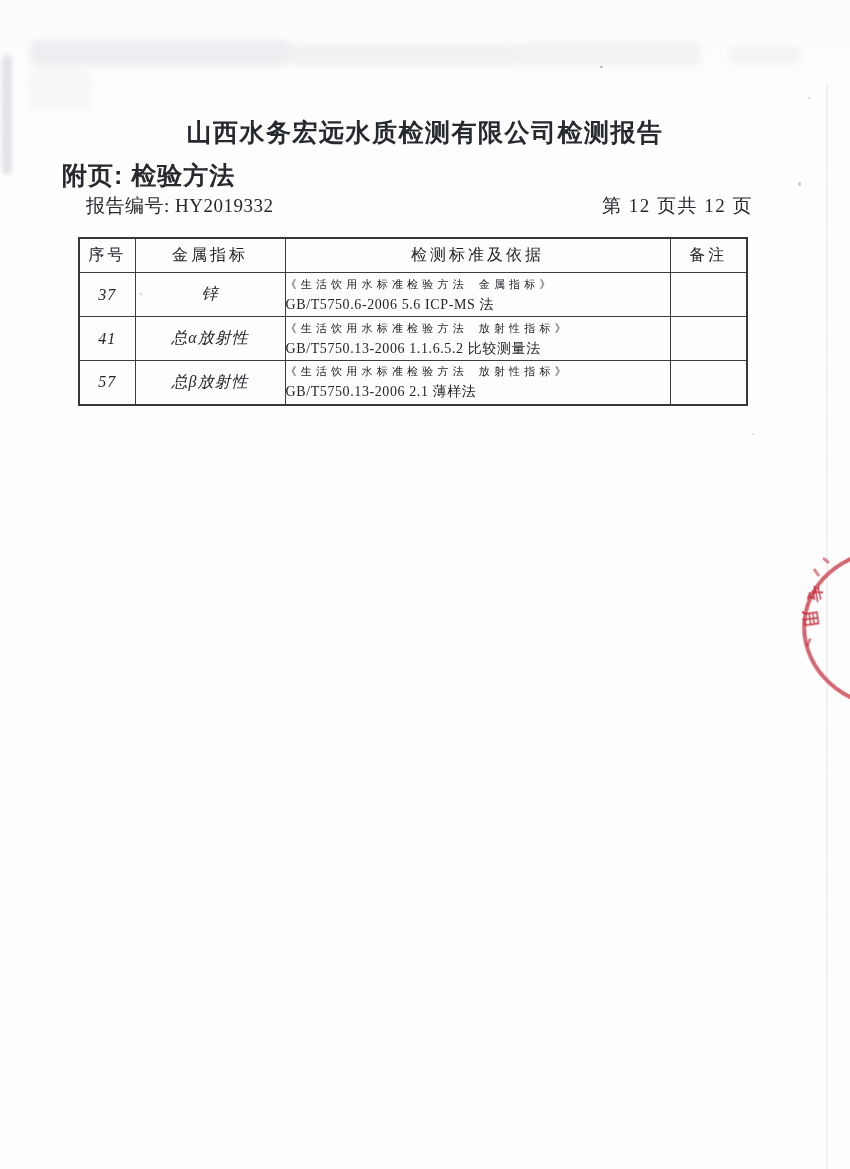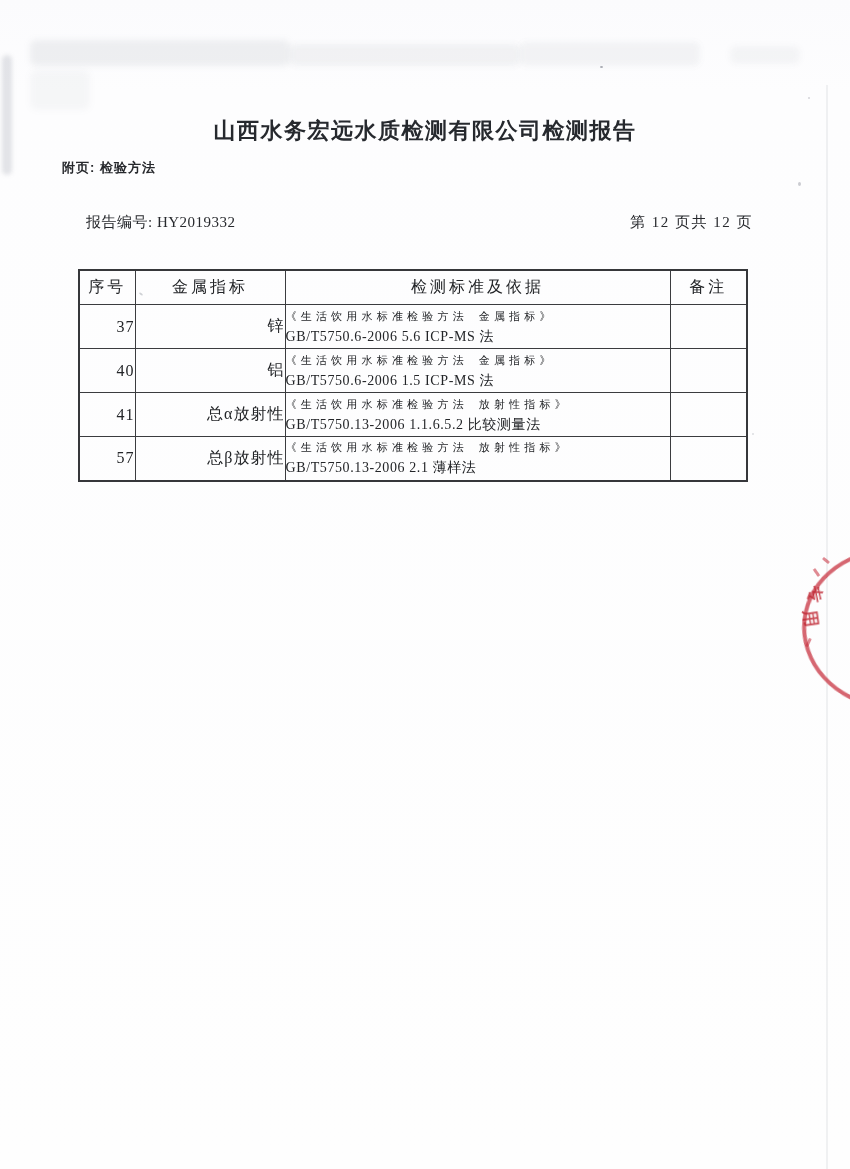--- a/index.html
+++ b/index.html
@@ -36,34 +36,34 @@
   .speck.p1 { left: 600px; top: 66px;  width: 3px; height: 2px; }
   .speck.p2 { left: 808px; top: 97px;  width: 2px; height: 2px; opacity:.5;}
   .speck.p3 { left: 798px; top: 182px; width: 3px; height: 4px; opacity:.6;}
   .speck.p4 { left: 139px; top: 293px; width: 4px; height: 2px; transform: rotate(35deg); opacity:.55;}
   .speck.p5 { left: 752px; top: 433px; width: 2px; height: 2px; opacity:.4;}
 
   .title {
     position: absolute; top: 116px; left: 0; width: 100%;
     text-align: center;
     font-family: "Liberation Sans", sans-serif;
-    font-size: 22px; font-weight: bold;
+    font-size: 25px; font-weight: bold;
     letter-spacing: 1.5px;
     color: #26292e;
   }
   .subtitle {
     position: absolute; top: 159px; left: 62px;
     font-family: "Liberation Sans", sans-serif;
-    font-size: 13px; font-weight: bold;
+    font-size: 25px; font-weight: bold;
     letter-spacing: 1px;
     color: #27292d;
   }
   .meta-row {
-    position: absolute; top: 213px; left: 0; width: 850px; height: 24px;
-    font-size: 15px; color: #27292d;
+    position: absolute; top: 193px; left: 0; width: 850px; height: 24px;
+    font-size: 19px; color: #27292d;
   }
   .report-no { position: absolute; left: 86px; top: 0; letter-spacing: 0.5px; }
   .page-indicator { position: absolute; right: 97px; top: 0; letter-spacing: 1.5px; }
 
   table.methods {
     position: absolute; top: 237px; left: 78px;
     width: 668px;
     border-collapse: collapse;
     table-layout: fixed;
     font-size: 16px;
@@ -71,29 +71,29 @@
   }
   table.methods col.c1 { width: 56px; }
   table.methods col.c2 { width: 150px; }
   table.methods col.c3 { width: 385px; }
   table.methods col.c4 { width: 77px; }
   table.methods th, table.methods td {
     border: 1.5px solid #3b3c3f;
     padding: 0;
     vertical-align: middle;
   }
-  table.methods { border: 2px solid #36373a; margin-top: 32px; }
+  table.methods { border: 2px solid #36373a; }
   table.methods thead th {
     height: 33px;
     font-weight: normal;
     letter-spacing: 3px;
     text-align: center;
   }
   table.methods tbody tr { height: 44px; }
-  td.no-cell, td.item-cell { text-align: right; letter-spacing: 1px; }
+  td.no-cell, td.item-cell { text-align: center; letter-spacing: 1px; font-style: italic; }
   td.std-cell { padding: 2px 4px 2px 7px; }
   .std-line1 {
     font-size: 11px; line-height: 20px;
     letter-spacing: 4.2px;
     white-space: nowrap;
     font-family: Liberation Mono, monospace;
   }
   .std-line2 {
     font-size: 14px; line-height: 20px;
     letter-spacing: 0.6px;
@@ -171,29 +171,20 @@
       <tr>
         <td class="no-cell">37</td>
         <td class="item-cell">锌</td>
         <td class="std-cell">
           <div class="std-line1">《生活饮用水标准检验方法  金属指标》</div>
           <div class="std-line2">GB/T5750.6-2006  5.6 ICP-MS 法</div>
         </td>
         <td class="remark-cell"></td>
       </tr>
       <tr>
-        <td class="no-cell">40</td>
-        <td class="item-cell">铝</td>
-        <td class="std-cell">
-          <div class="std-line1">《生活饮用水标准检验方法  金属指标》</div>
-          <div class="std-line2">GB/T5750.6-2006  1.5 ICP-MS 法</div>
-        </td>
-        <td class="remark-cell"></td>
-      </tr>
-      <tr>
         <td class="no-cell">41</td>
         <td class="item-cell">总α放射性</td>
         <td class="std-cell">
           <div class="std-line1">《生活饮用水标准检验方法  放射性指标》</div>
           <div class="std-line2">GB/T5750.13-2006 1.1.6.5.2 比较测量法</div>
         </td>
         <td class="remark-cell"></td>
       </tr>
       <tr>
         <td class="no-cell">57</td>

